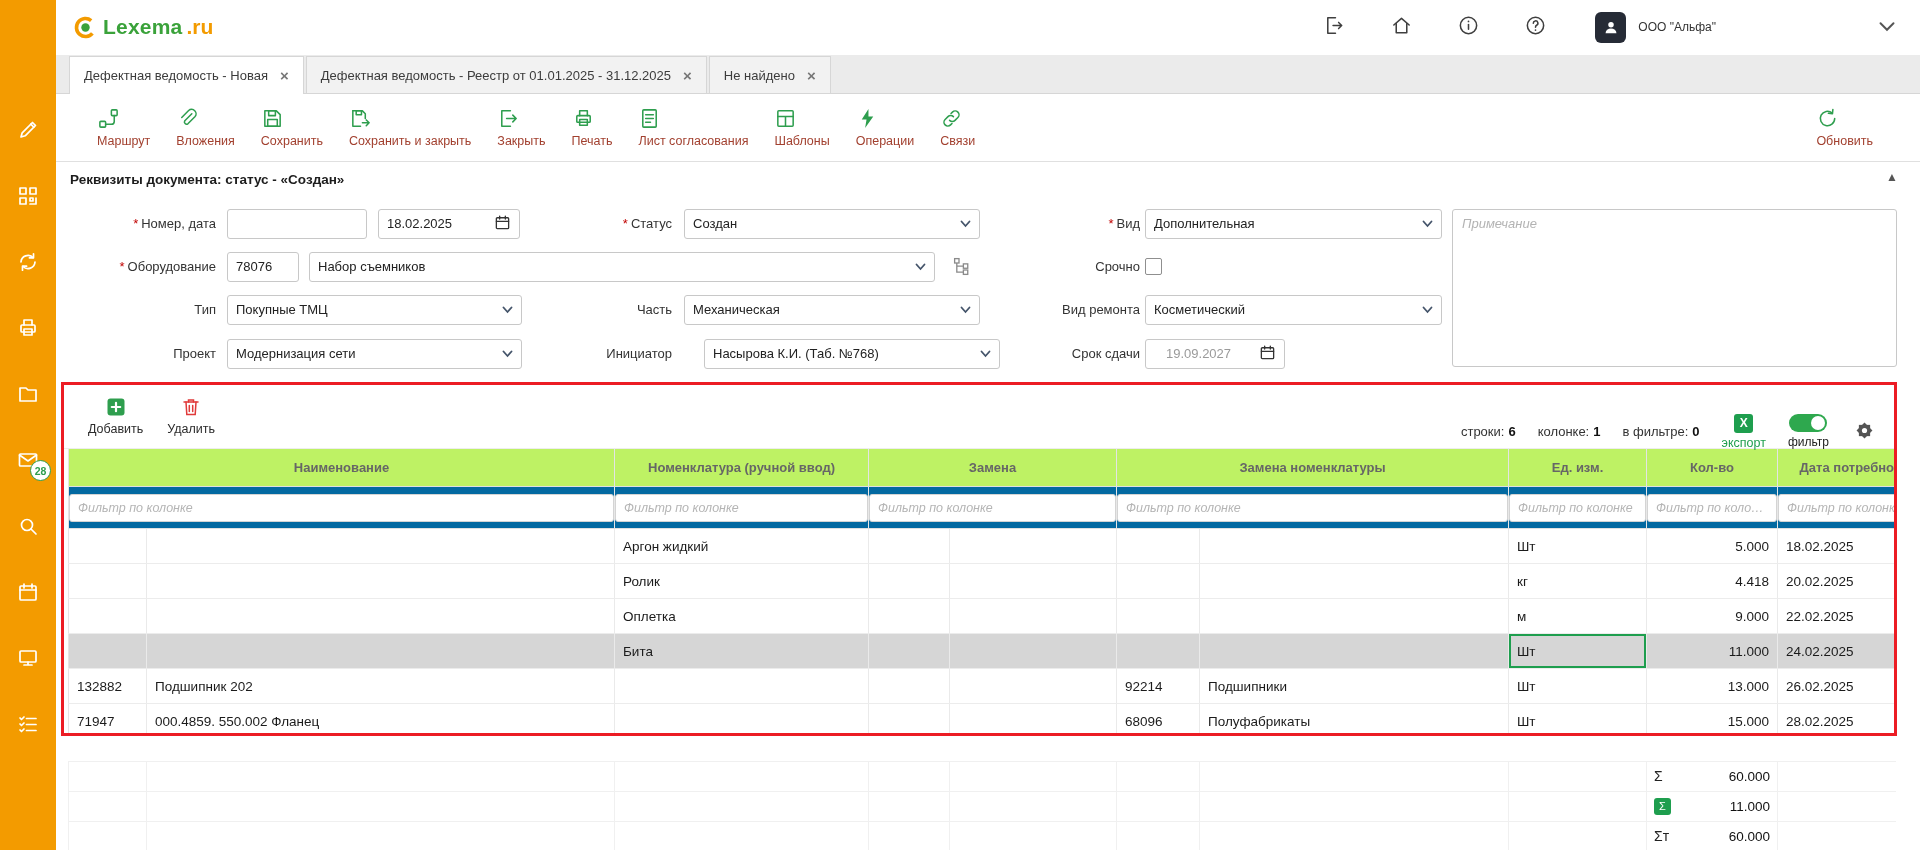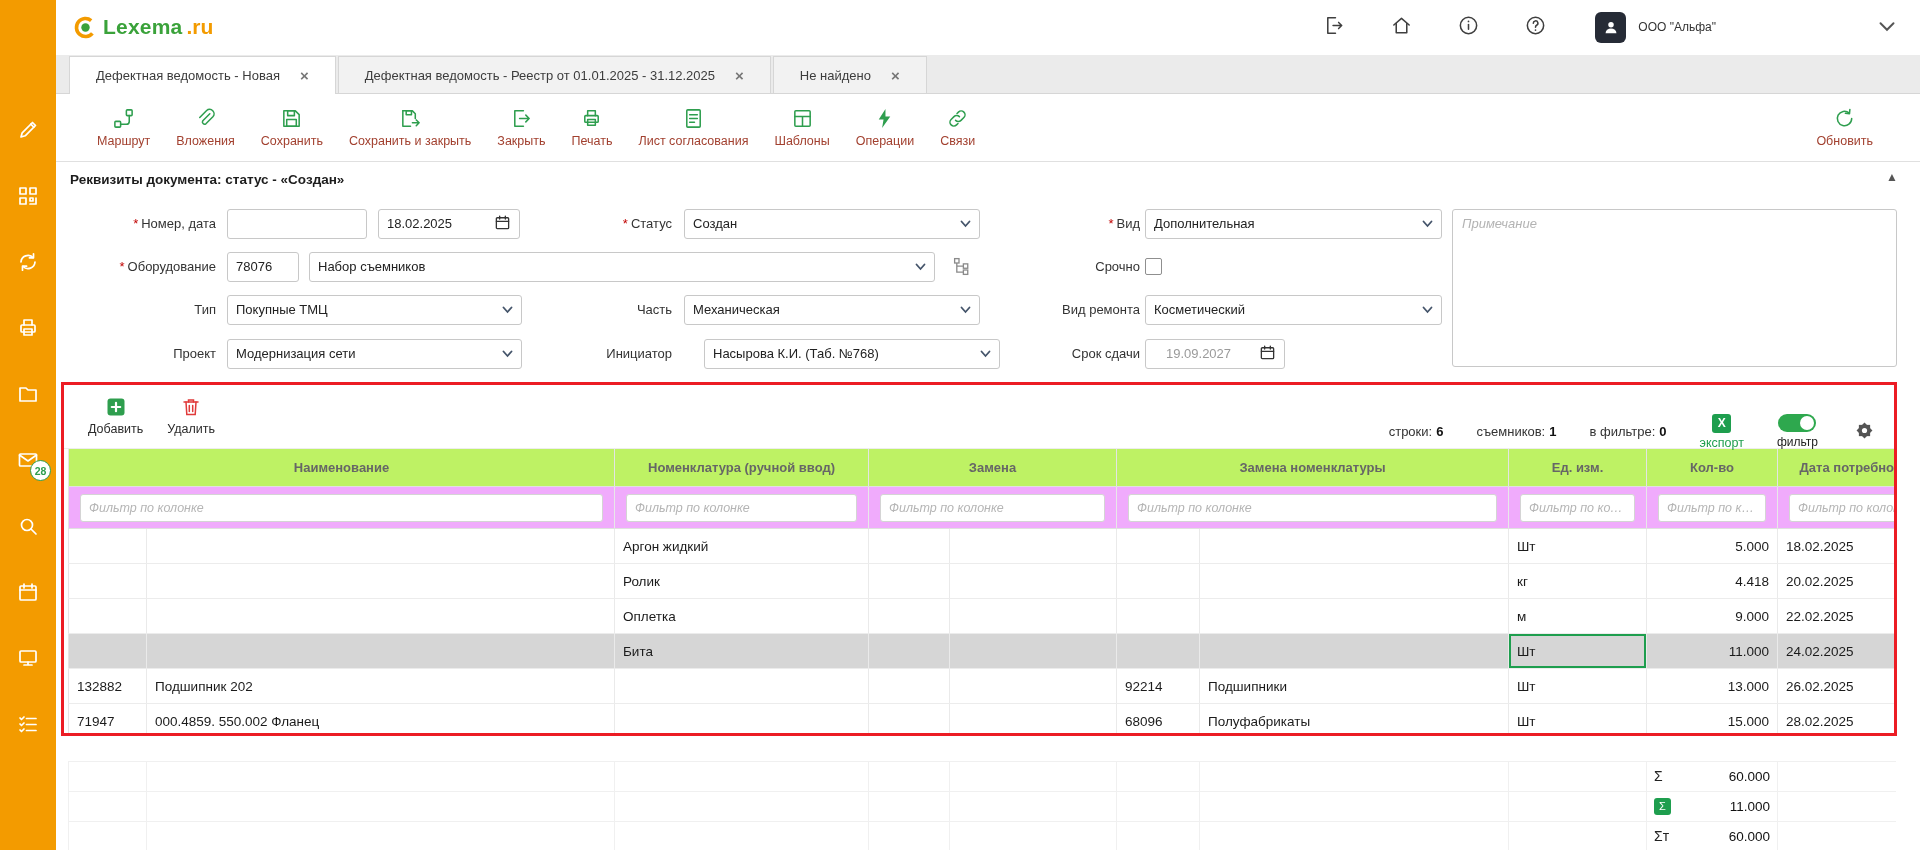--- a/index.html
+++ b/index.html
@@ -37,29 +37,29 @@
   .avatar { width:31px; height:31px; border-radius:6px; background:#262B36; margin-left:48px;
     display:flex; align-items:center; justify-content:center; }
   .avatar svg { width:20px; height:20px; }
   .org { margin-left:12px; font-size:12px; color:#333; }
   .chev { margin-left:158px; }
   .chev svg { width:26px; height:26px; stroke:#555; fill:none; stroke-width:1.8; stroke-linecap:round; }
 
   
   .tabbar { height:40px; background:#EBEBEB; display:flex; align-items:flex-end;
     padding-left:13px; border-bottom:1px solid #D6D6D6; }
-  .tab { height:37px; display:flex; align-items:center; gap:20px; padding:0 26px;
+  .tab { height:37px; display:flex; align-items:center; gap:12px; padding:0 14px;
     font-size:13px; color:#3C3C3C; background:#F2F2F2;
     border:1px solid #D6D6D6; border-bottom:none; margin-right:2px; white-space:nowrap; }
   .tab.active { background:#fff; margin-bottom:-1px; height:38px; }
   .tab-x { color:#777; font-size:15px; font-weight:bold; line-height:1; }
 
   
   .toolbar { height:68px; background:#fff; display:flex; align-items:center; padding-left:28px; }
-  .tb-item { display:flex; flex-direction:column; align-items:center; gap:4px; padding:0 13px; }
+  .tb-item { display:flex; flex-direction:column; gap:4px; padding:0 13px; }
   .tb-item svg { width:23px; height:23px; stroke:#2E9E4E; fill:none; stroke-width:1.6; stroke-linecap:round; stroke-linejoin:round; }
   .tb-label { font-size:12.5px; color:#A2402F; white-space:nowrap; }
   .tb-refresh { margin-left:auto; margin-right:34px; }
 
   
   .form-sec { position:relative; height:222px; border-top:1px solid #E0E0E0; background:#fff; }
   .sec-title { position:absolute; left:14px; top:10px; font-weight:bold; font-size:13.5px; color:#1d1d1d; }
   .collapse-btn { position:absolute; right:22px; top:8px; color:#555; font-size:12px; }
   .lbl { position:absolute; height:30px; line-height:30px; font-size:13px; color:#333; text-align:right; white-space:nowrap; }
   .req { color:#C00200; margin-right:3px; }
@@ -78,38 +78,38 @@
   .chk { position:absolute; width:17px; height:17px; border:1px solid #8F8F8F; border-radius:2px; background:#fff; }
   .tree-btn { position:absolute; width:34px; height:30px; display:flex; align-items:center; justify-content:center; }
   .tree-btn svg { width:21px; height:21px; stroke:#8A8A8A; fill:none; stroke-width:1.5; }
 
   
   .hl { margin:3px 0 0 5px; width:1836px; border:3px solid #EC1C24; background:#fff; overflow:hidden; }
   .grid-toolbar { height:64px; display:flex; align-items:center; padding:0 16px 0 24px; border-bottom:1px solid #EDEDED; }
   .gt-item { display:flex; flex-direction:column; align-items:center; gap:4px; margin-right:24px; }
   .gt-item svg { width:22px; height:22px; }
   .gt-label { font-size:12.5px; color:#2b2b2b; }
-  .gt-right { margin-left:auto; display:flex; align-items:center; gap:33px;margin-top:31px; }
+  .gt-right { margin-left:auto; display:flex; align-items:center; gap:22px;margin-top:31px; }
   .stat { font-size:13px; color:#333; }
   .stat b { margin-left:4px; color:#111; }
   .exp-block, .flt-block { display:flex; flex-direction:column; align-items:center; gap:3px; }
   .xls { width:19px; height:19px; background:#1E9E4E; border-radius:3px; color:#fff; font-weight:bold;
     font-size:12px; display:flex; align-items:center; justify-content:center; }
   .exp-label { font-size:12.5px; color:#1E9E4E; }
   .toggle { width:38px; height:18px; border-radius:9px; background:#2EA84E; position:relative; }
   .toggle .knob { position:absolute; top:2px; right:2px; width:14px; height:14px; border-radius:50%; background:#fff; }
   .flt-label { font-size:12px; color:#222; }
   .gear svg { width:27px; height:27px; }
 
   .grid-wrap { overflow:hidden; padding-left:4px; }
   table.grid { border-collapse:collapse; table-layout:fixed; width:1869px; }
   table.grid th { height:38px; font-size:13px; font-weight:bold; color:#666; background:#bef264;
     border-right:1px solid #E4E4E4; border-bottom:1px solid #E0E0E0; white-space:nowrap; overflow:hidden; }
   table.grid th:first-child, table.grid td:first-child { border-left:1px solid #E4E4E4; }
-  tr.flt td { height:42px; border-right:1px solid #E8E8E8; border-bottom:1px solid #E0E0E0; padding:0 11px; background:#f0abfc; }
+  tr.flt td { height:42px; border-right:1px solid #E8E8E8; border-bottom:1px solid #E0E0E0; padding:0 0; background:#0369a1; }
   tr.flt input { width:100%; height:28px; border:1px solid #D4D4D4; border-radius:3px; padding:0 8px;
     font-size:12.5px; color:#777; font-style:italic; overflow:hidden; text-overflow:ellipsis; }
   tr.flt input::placeholder { color:#B5B5B5; font-style:italic; }
   table.grid tbody td { height:35px; border-right:1px solid #EAEAEA; border-bottom:1px solid #ECECEC;
     font-size:13.5px; color:#1b1b1b; padding:0 8px; white-space:nowrap; overflow:hidden; background:#fff; }
   table.grid tbody tr.selected td { background:#D6D6D6; }
   table.grid tbody td.c8 { text-align:right; }
   table.grid tbody td.focused { background:#fff; box-shadow:inset 0 0 0 2px #1E9E4E; }
 
   
@@ -433,21 +433,21 @@
             <path d="M4 6 h14"></path>
             <path d="M8.5 6 V4 h5 v2"></path>
             <path d="M6 6 l.8 12.5 h8.4 L16 6"></path>
             <path d="M9.3 9.5 v6 M12.7 9.5 v6"></path>
           </svg>
         <span class="gt-label" data-interactable="false">Удалить</span>
       </div>
 
       <div class="gt-right">
         <span class="stat" data-interactable="false"><span>строки:</span><b>6</b></span>
-        <span class="stat" data-interactable="false"><span>съемников:</span><b>1</b></span>
+        <span class="stat" data-interactable="false"><span>колонке:</span><b>1</b></span>
         <span class="stat" data-interactable="false"><span>в фильтре:</span><b>0</b></span>
         <div class="exp-block" data-interactable="true">
           <span class="xls" data-interactable="false">X</span>
           <span class="exp-label" data-interactable="false">экспорт</span>
         </div>
         <div class="flt-block" data-interactable="true">
           <div class="toggle" data-interactable="true">
               <div class="knob"></div>
             </div>
           <span class="flt-label" data-interactable="false">фильтр</span>

